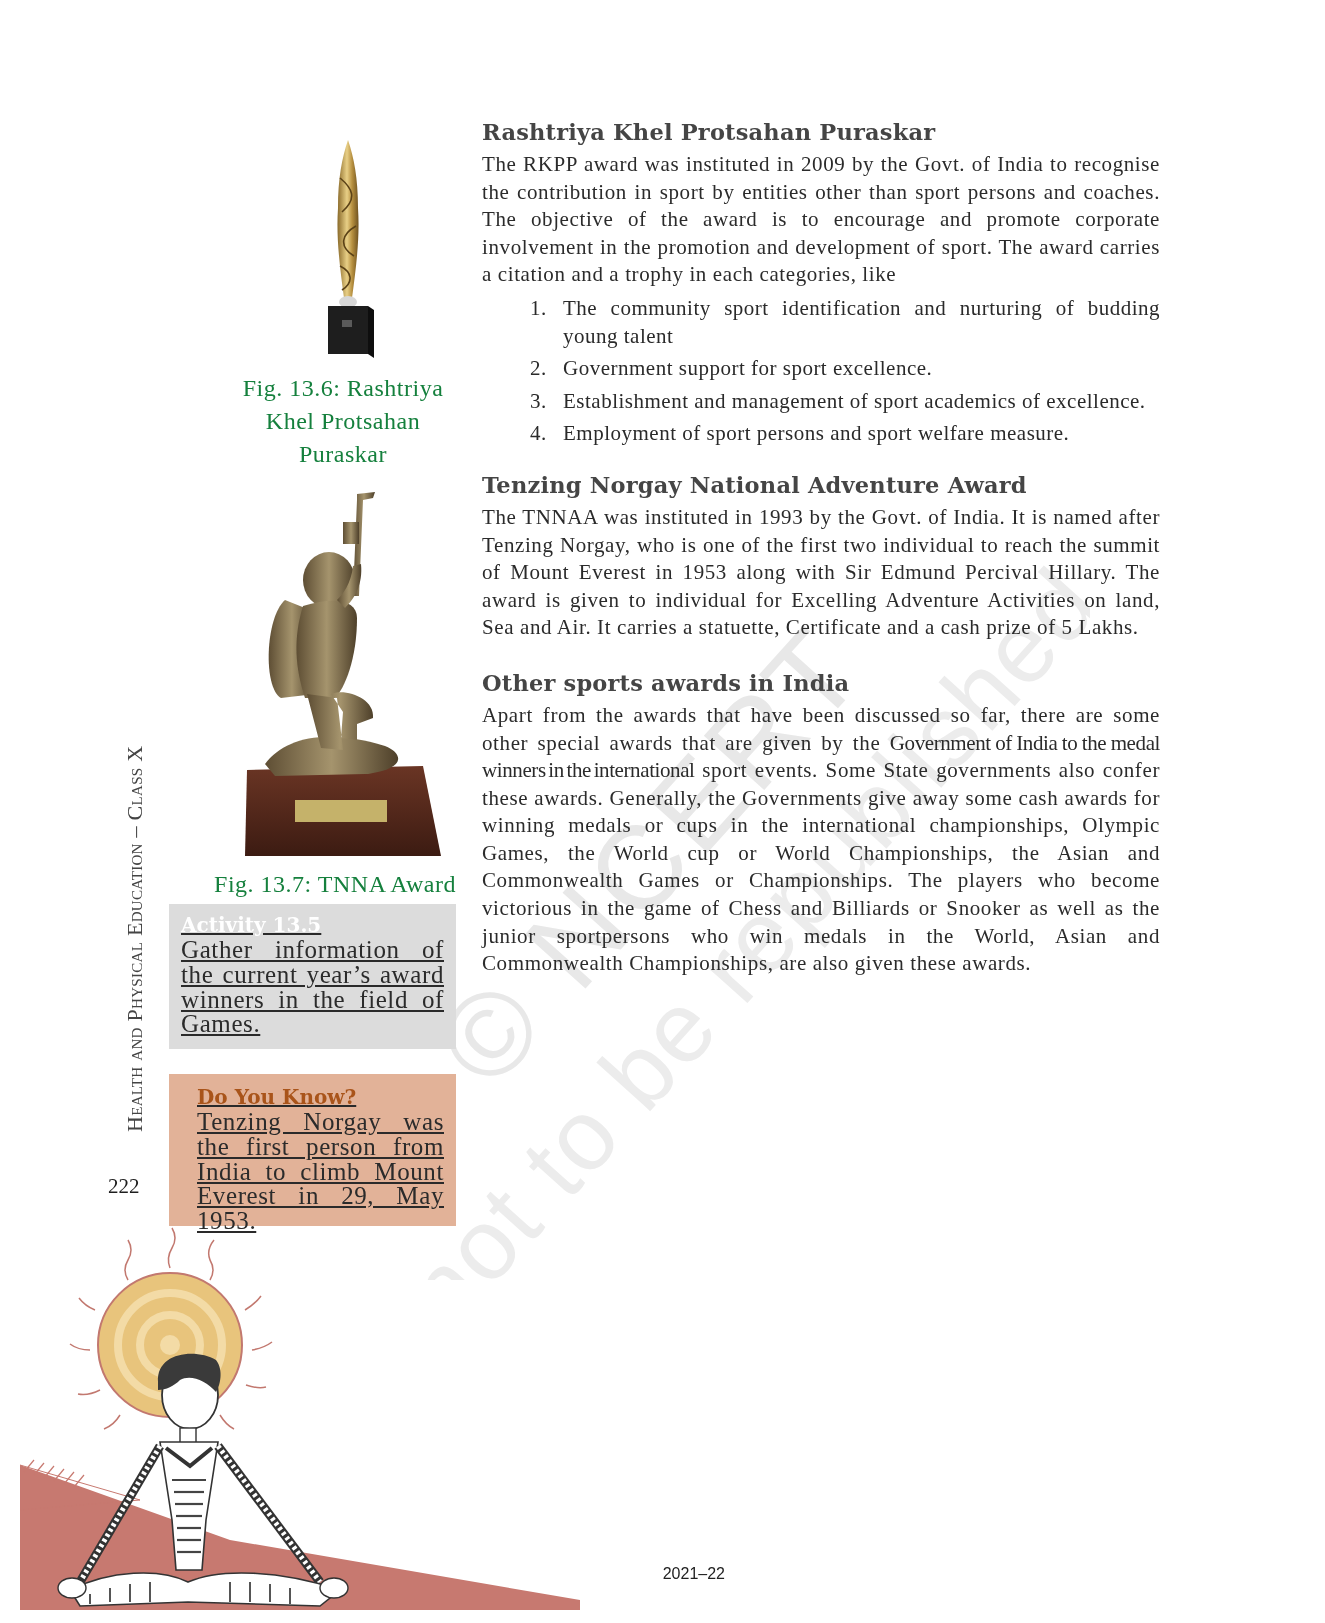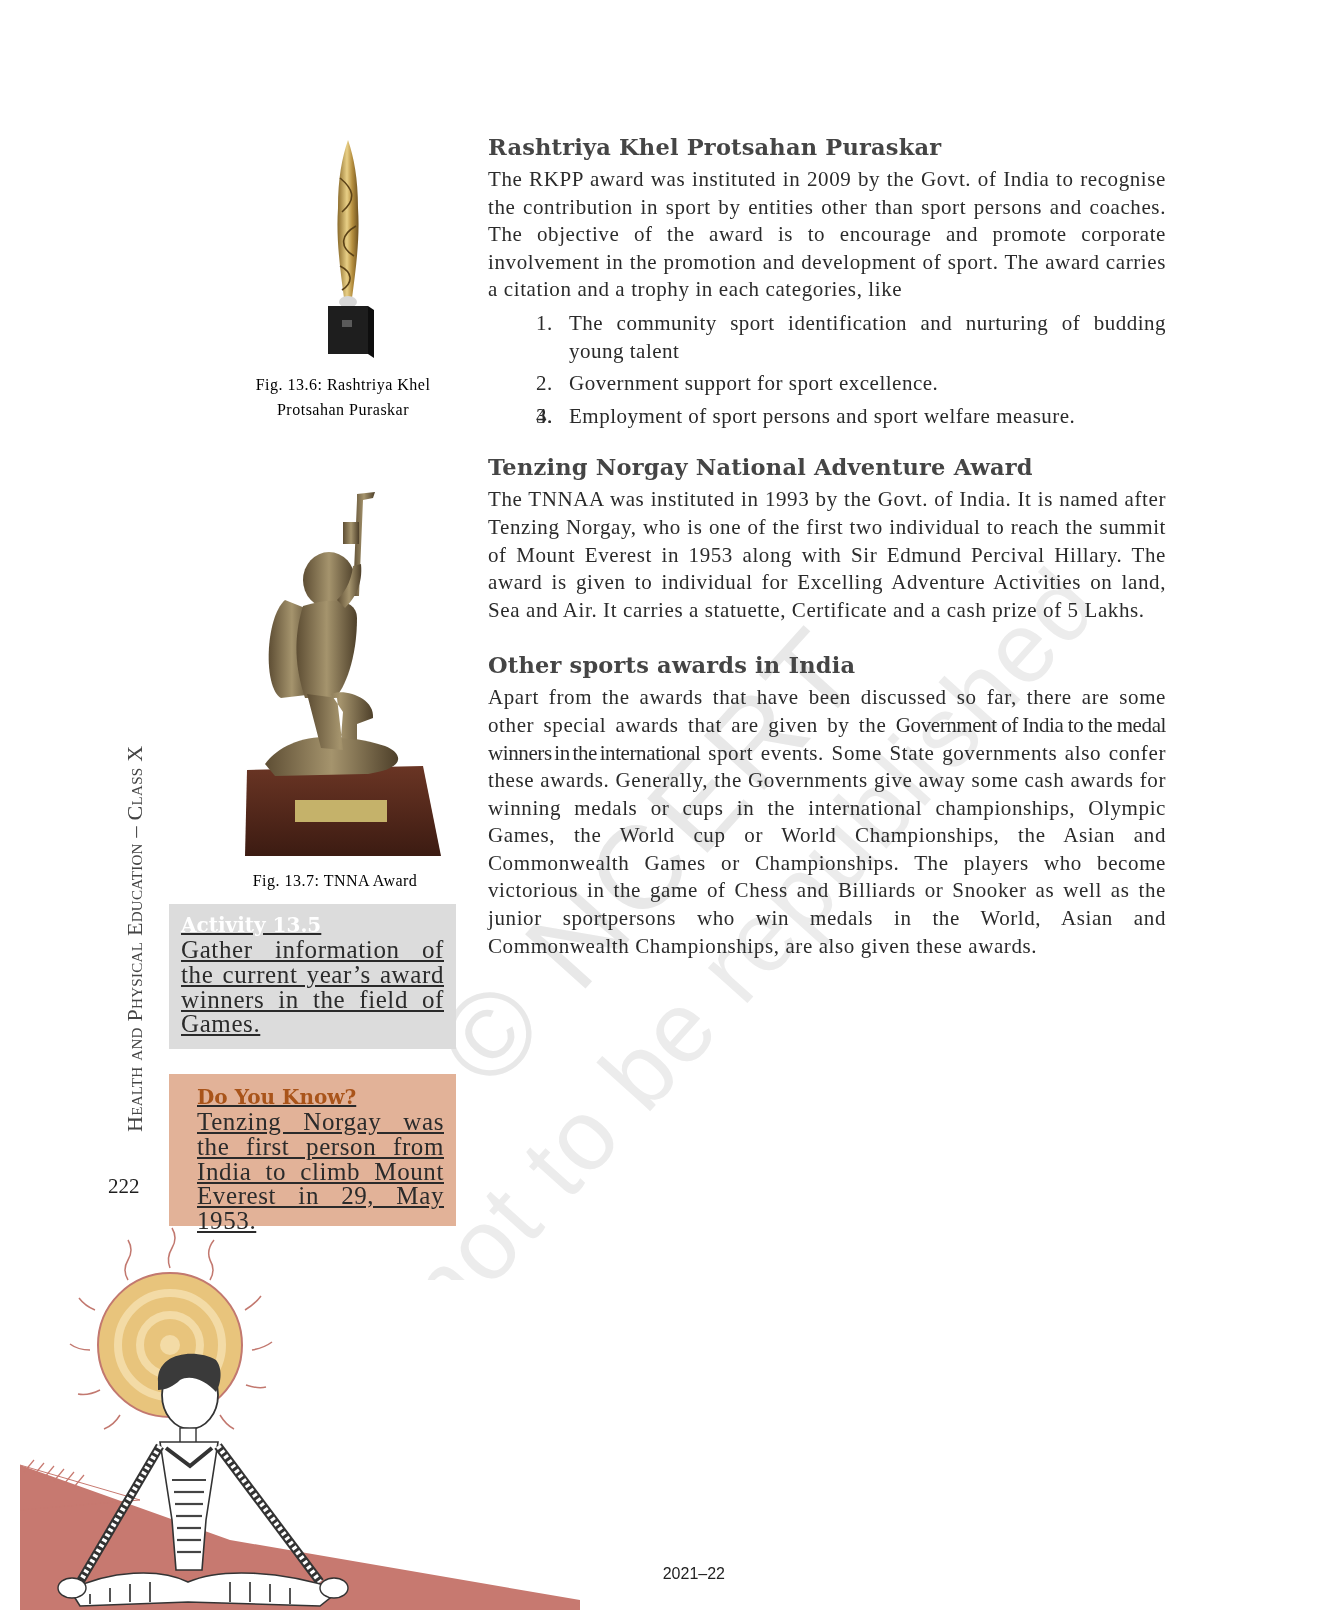--- a/index.html
+++ b/index.html
@@ -4,36 +4,36 @@
 <style>
   html, body { margin: 0; padding: 0; }
   body {
     width: 1325px; height: 1623px; position: relative; overflow: hidden;
     background: #ffffff; color: #2a2a2a;
     font-family: "DejaVu Serif", "Liberation Serif", serif;
   }
   .abs { position: absolute; }
 
   
-  .main { left: 482px; top: 132px; width: 678px; margin-left: 6px; }
+  .main { left: 482px; top: 117px; width: 678px; }
   .h { font-family: "DejaVu Serif", serif; font-weight: bold; color: #454545;
        font-size: 22.5px; letter-spacing: 0.2px; margin: 0; line-height: 30px; }
   .p { font-size: 21px; line-height: 27.6px; text-align: justify; margin: 0;
        text-align-last: left; color: #2b2b2b; font-family: "Liberation Serif", serif; letter-spacing: 0.6px; }
   ol.list { list-style: none; margin: 6px 0 0 0; padding: 0 0 0 48px; }
   ol.list li { position: relative; padding-left: 33px; margin-bottom: 5px;
                font-family: "Liberation Serif", serif; font-size: 21px; line-height: 27.6px;
                text-align: justify; letter-spacing: 0.5px; }
   ol.list li .num { position: absolute; left: 0; top: 0; }
   .sec2 { margin-top: 22px; }
   .sec3 { margin-top: 26px; }
 
   
-  .fig-caption { font-family: "Liberation Serif", serif; font-size: 16px; line-height: 25px;
-                 text-align: center; color: #000000; letter-spacing: 0.5px; }
+  .fig-caption { font-family: "Liberation Serif", serif; font-size: 24px; line-height: 33px;
+                 text-align: center; color: #15803d; letter-spacing: 0.5px; }
   .cap1 { left: 232px; top: 372px; width: 222px; }
   .cap2 { left: 205px; top: 868px; width: 260px; }
 
   .trophy1 { left: 318px; top: 138px; width: 58px; height: 222px; }
   .trophy2 { left: 245px; top: 488px; width: 200px; height: 368px; }
 
   .box { left: 169px; width: 287px; box-sizing: border-box; padding: 8px 12px 10px 12px; text-decoration: underline; }
   .activity { top: 904px; height: 145px; background: #dcdcdc; }
   .dyk { top: 1074px; height: 152px; background: #e2b298; padding-top: 10px; padding-left: 28px; }
   .box-title { font-family: "DejaVu Serif", serif; font-weight: bold; font-size: 20px; line-height: 26px; }
@@ -119,21 +119,21 @@
 
 <div class="abs page-num">222</div>
 
 <div class="abs main">
   <section>
     <h2 class="h">Rashtriya Khel Protsahan Puraskar</h2>
     <p class="p" style="margin-top:4px">The RKPP award was instituted in 2009 by the Govt. of India to recognise the contribution in sport by entities other than sport persons and coaches. The objective of the award is to encourage and promote corporate involvement in the promotion and development of sport. The award carries a citation and a trophy in each categories, like</p>
     <ol class="list">
       <li><span class="num">1.</span><span>The community sport identification and nurturing of budding young talent</span></li>
       <li><span class="num">2.</span><span>Government support for sport excellence.</span></li>
-      <li><span class="num">3.</span></li>
+      <li><span class="num">3.</span><span>Establishment and management of sport academics of excellence.</span></li>
       <li><span class="num">4.</span><span>Employment of sport persons and sport welfare measure.</span></li>
     </ol>
   </section>
 
   <section class="sec2">
     <h2 class="h">Tenzing Norgay National Adventure Award</h2>
     <p class="p" style="margin-top:4px">The TNNAA was instituted in 1993 by the Govt. of India. It is named after Tenzing Norgay, who is one of the first two individual to reach the summit of Mount Everest in 1953 along with Sir Edmund Percival Hillary. The award is given to individual for Excelling Adventure Activities on land, Sea and Air. It carries a statuette, Certificate and a cash prize of 5 Lakhs.</p>
   </section>
 
   <section class="sec3">

